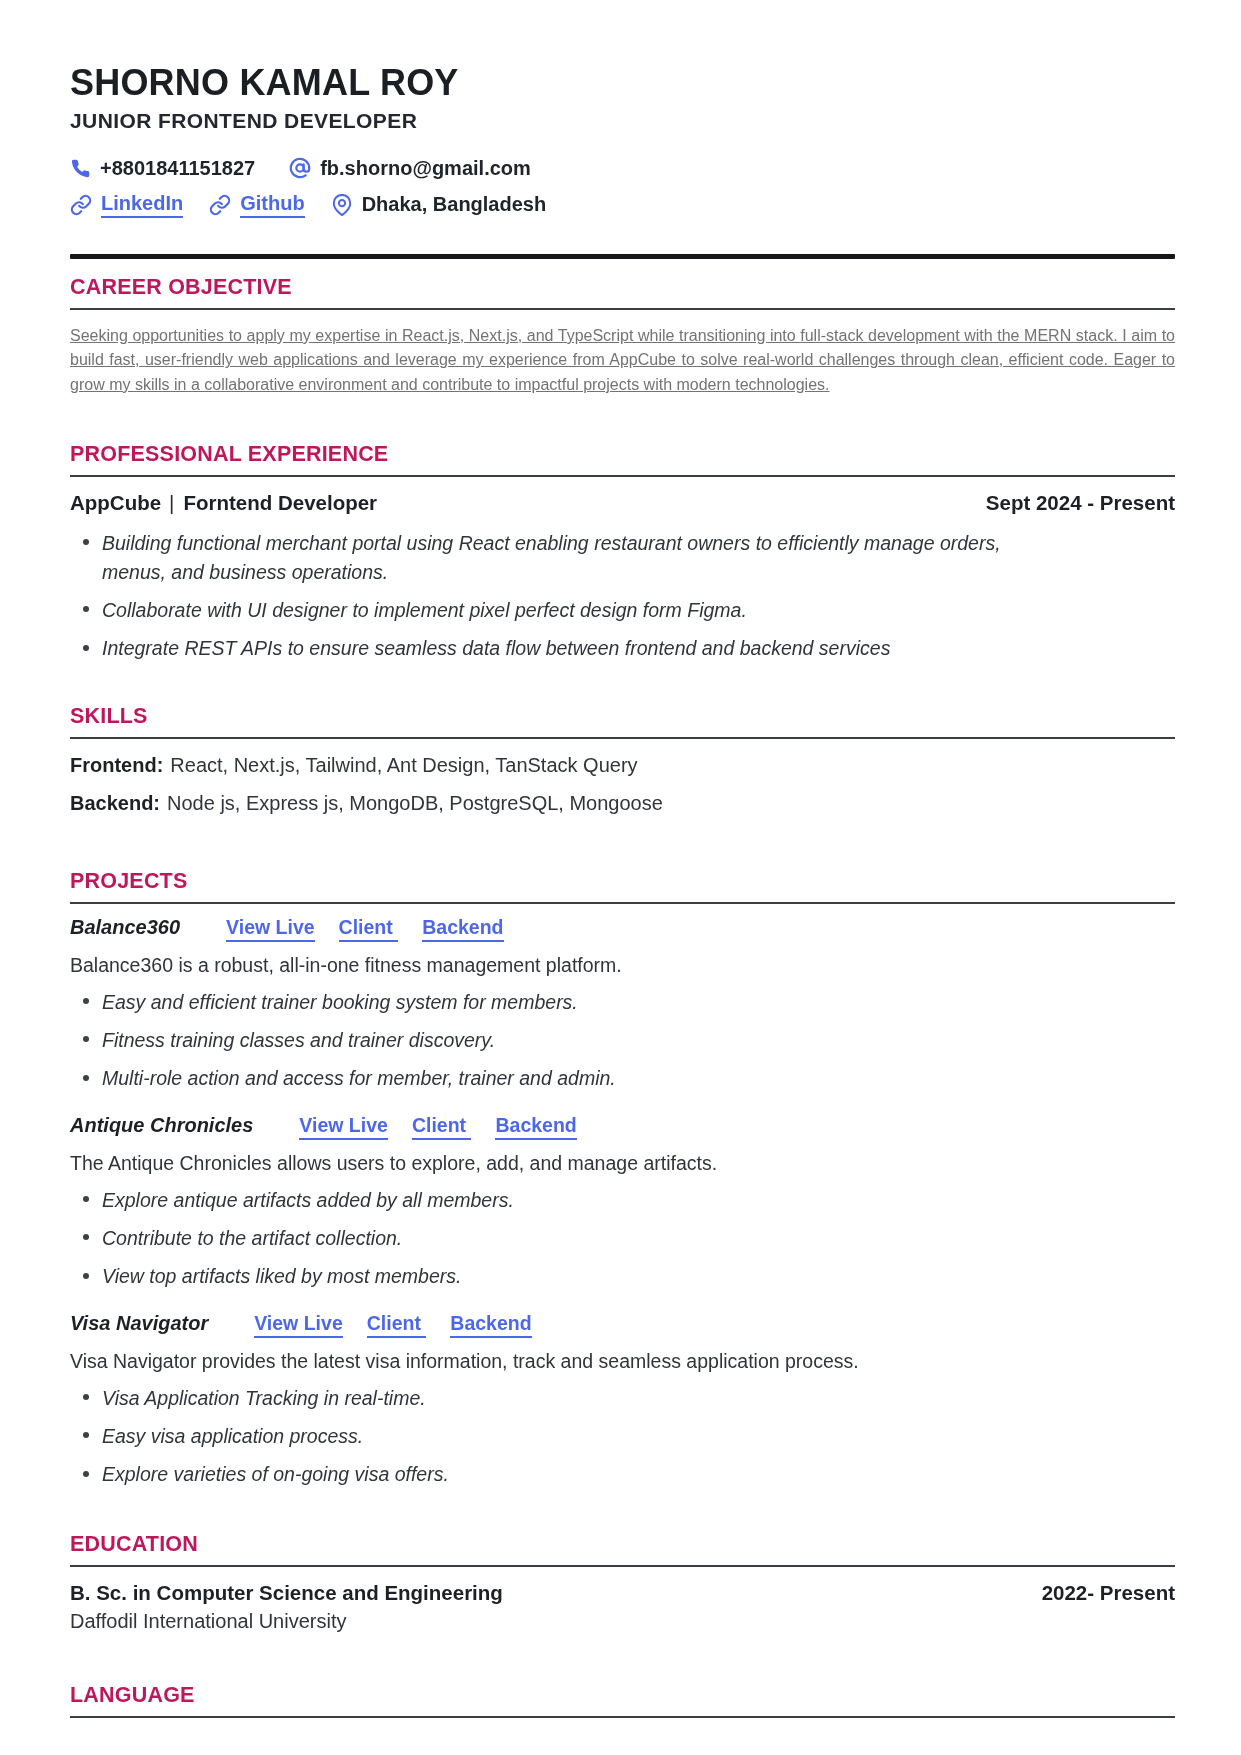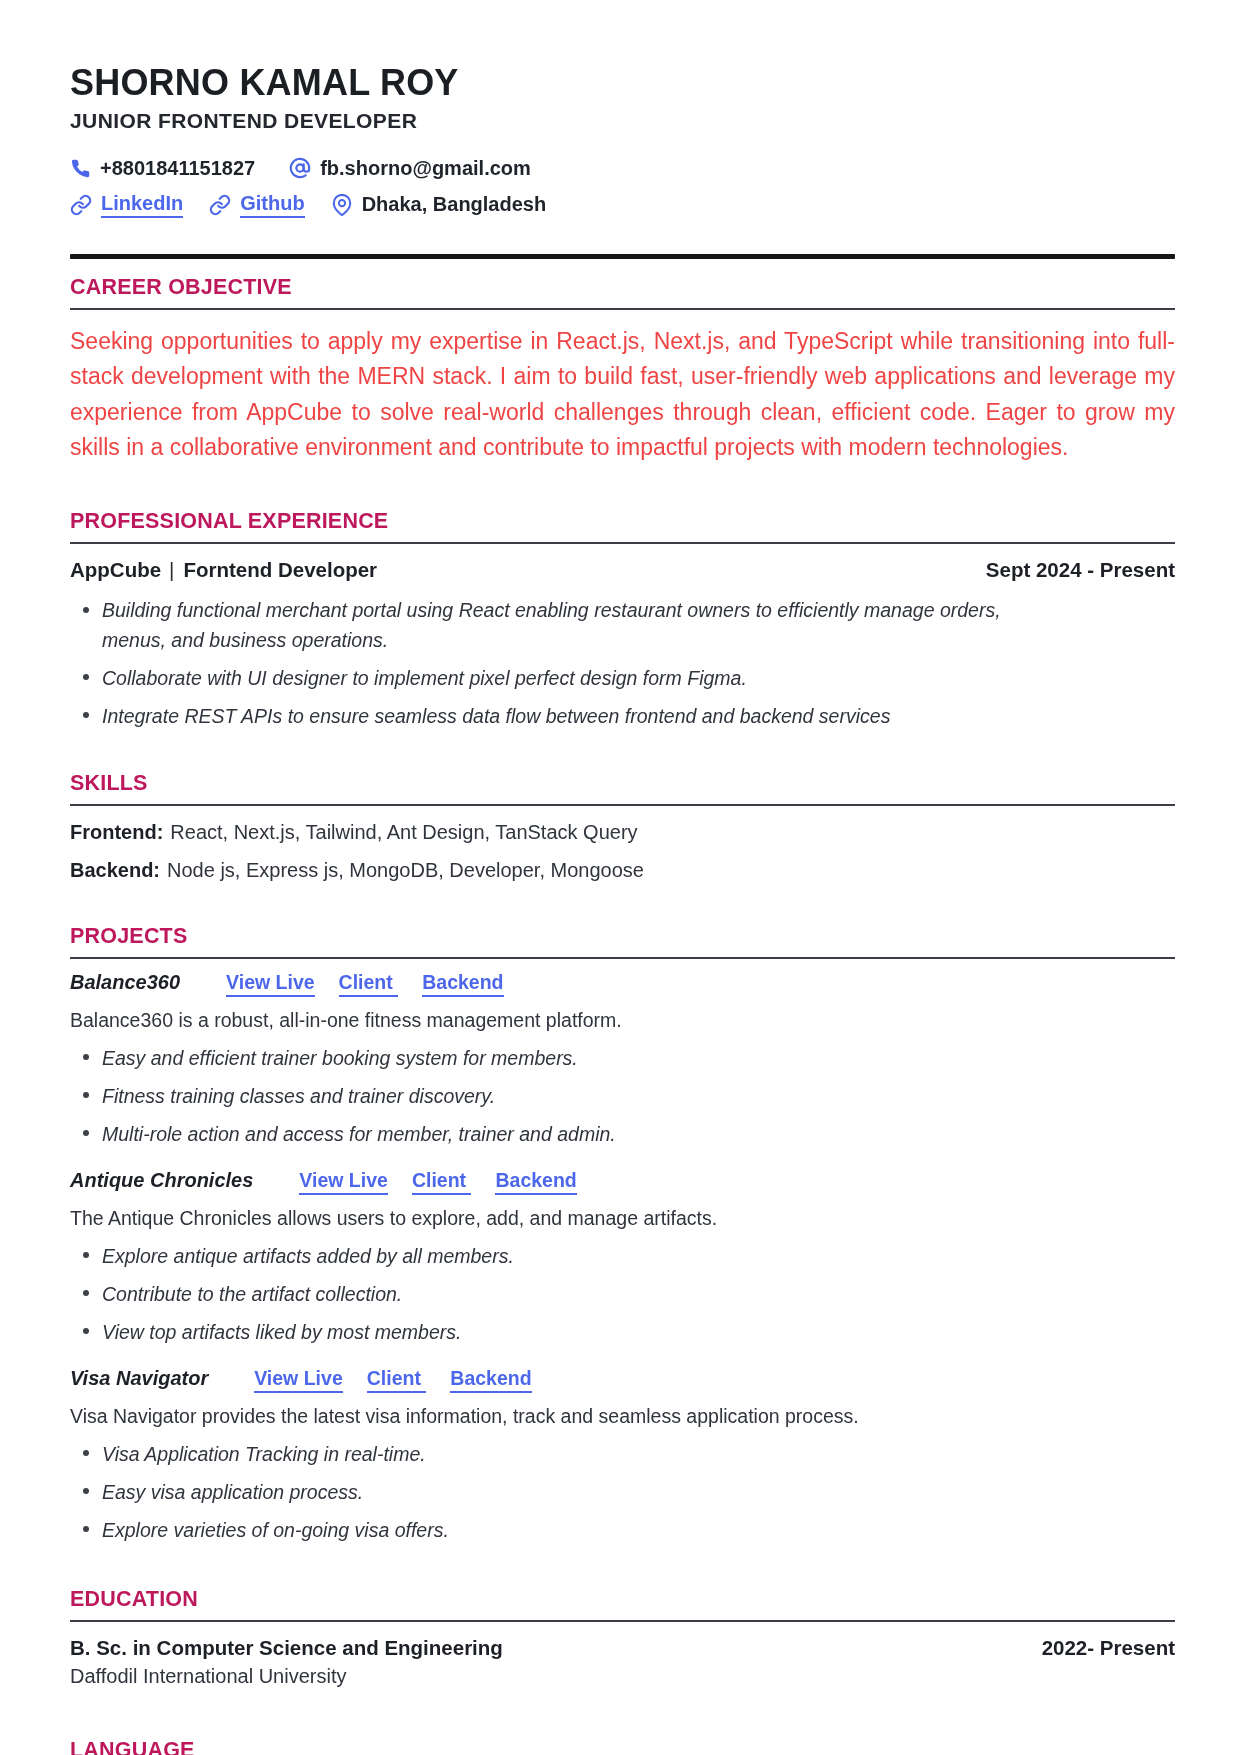--- a/index.html
+++ b/index.html
@@ -42,28 +42,29 @@
   .rule-thick { height: 5px; background: #16171b; margin-top: 36px; border-radius: 1px; }
   .rule-thin  { height: 2px; background: #3b3e44; margin-top: 8px; }
 
   
   .section-heading {
     font-size: 21.5px; font-weight: 800; color: #be185d; letter-spacing: 0.2px;
   }
   .sec-career   { margin-top: 16px; }
   .sec-exp      { margin-top: 44px; }
   .sec-skills   { margin-top: 40px; }
-  .sec-projects { margin-top: 42px; }
+  .sec-projects { margin-top: 54px; }
   .sec-edu      { margin-top: 42px; }
   .sec-lang     { margin-top: 50px; }
 
   .objective-text {
     margin-top: 14px;
-    font-size: 23px; line-height: 1.54; color: #ef4444;
+    font-size: 16px; line-height: 1.54; color: #737373;
     text-align: justify;
+    text-decoration: underline;
   }
 
   .row-between {
     display: flex; justify-content: space-between; align-items: baseline;
     margin-top: 14px;
   }
   .job-title { font-size: 20.5px; font-weight: 700; color: #1d2026; }
   .job-sep   { font-weight: 400; color: #2a2d33; margin: 0 9px 0 8px; }
   .job-dates, .edu-dates { font-size: 20.5px; font-weight: 700; color: #1d2026; text-align: center; }
 
@@ -181,21 +182,21 @@
     </ul>
   </div>
 
   <div class="sec-skills">
     <div class="section-heading">SKILLS</div>
     <div class="rule-thin"></div>
     <div class="skill-line">
       <span class="skill-label">Frontend:</span><span>React, Next.js, Tailwind, Ant Design, TanStack Query</span>
     </div>
     <div class="skill-line">
-      <span class="skill-label">Backend:</span><span>Node js, Express js, MongoDB, Developer, Mongoose</span>
+      <span class="skill-label">Backend:</span><span>Node js, Express js, MongoDB, PostgreSQL, Mongoose</span>
     </div>
   </div>
 
   <div class="sec-projects">
     <div class="section-heading">PROJECTS</div>
     <div class="rule-thin"></div>
 
     <div class="project first">
       <div class="project-head">
         <span class="project-name">Balance360</span>

